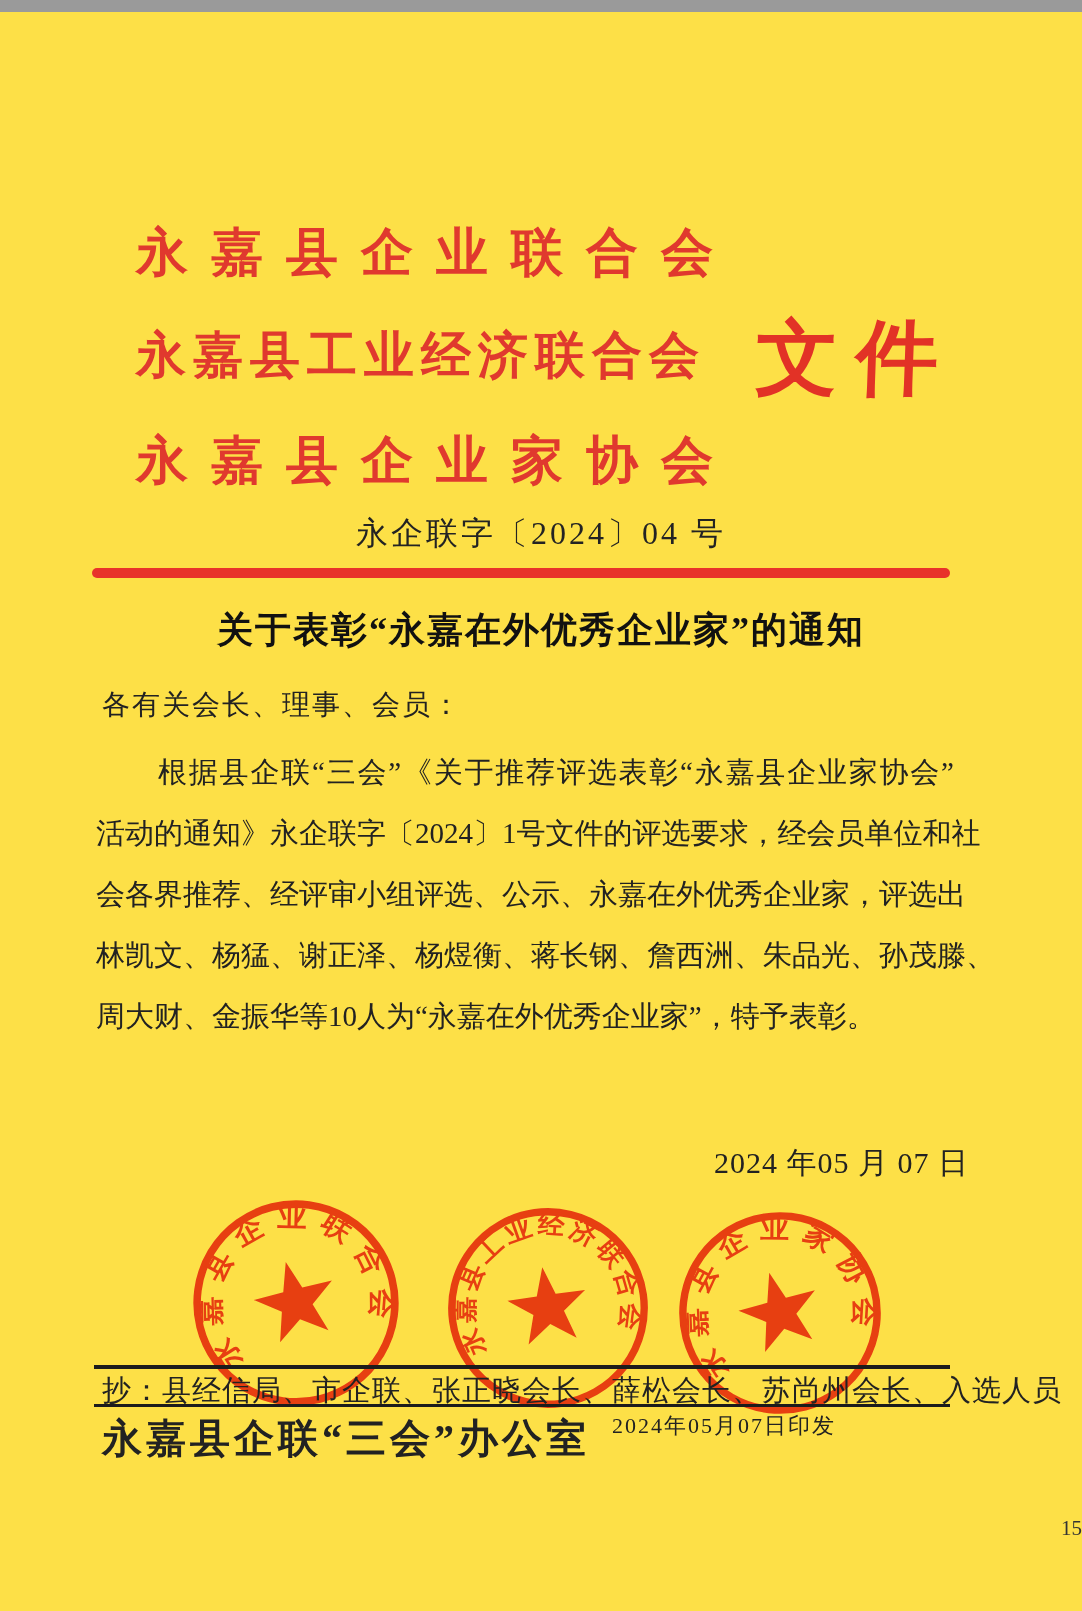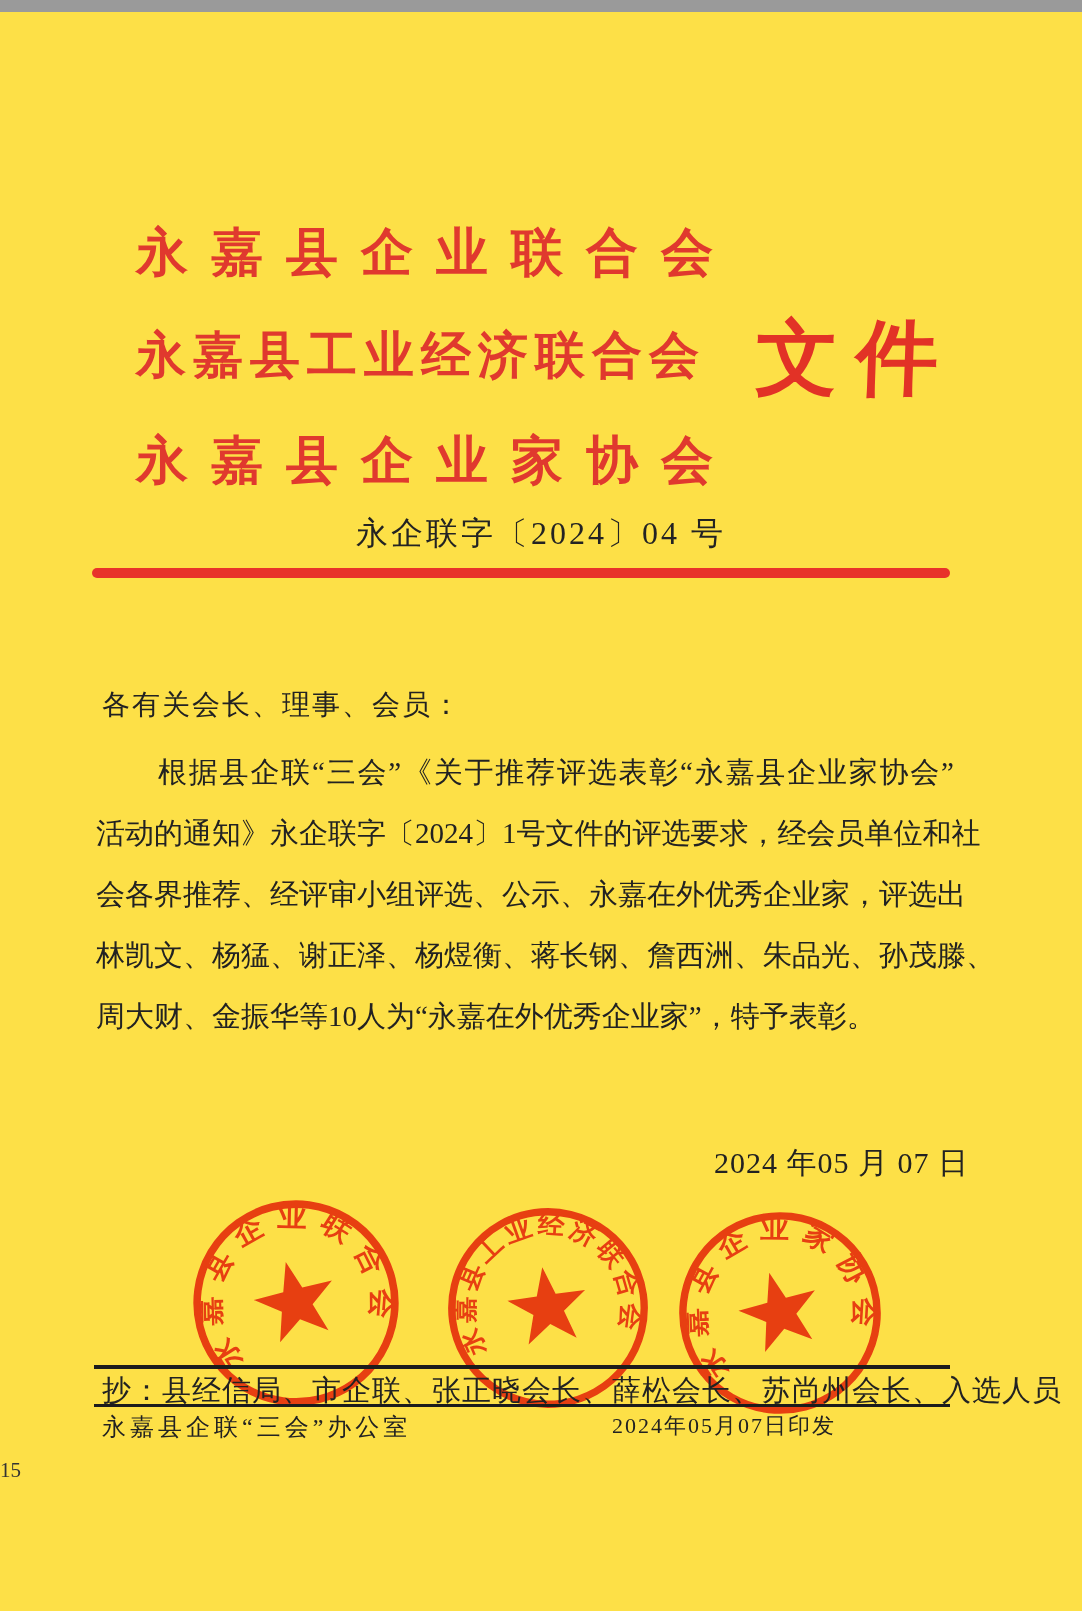--- a/index.html
+++ b/index.html
@@ -79,39 +79,40 @@
   .t8{font-size:29px;letter-spacing:12px;}
   .t10{font-size:27px;letter-spacing:4px;}
   
   .subject-row{position:absolute;left:102px;top:1320px;font-size:30px;white-space:pre-wrap;}
   .subject-row .lbl{font-family:"Liberation Sans","DejaVu Sans",sans-serif;font-weight:700;letter-spacing:2px;color:#111;}
   .subject-row .val{letter-spacing:4px;color:#222;}
   .hrule{position:absolute;left:94px;width:856px;background:#1c1c1c;}
   .hr1{top:1353px;height:4px;}
   .hr2{top:1392px;height:3px;}
   .cc-row{position:absolute;left:102px;top:1359px;font-size:29px;color:#222;letter-spacing:1px;white-space:nowrap;}
-  .office-row{position:absolute;left:102px;top:1399px;font-size:24px;color:#222;letter-spacing:4px;white-space:nowrap;}
+  .office-row{position:absolute;left:102px;top:1399px;font-size:40px;color:#222;letter-spacing:4px;white-space:nowrap;font-weight:bold;}
   .print-date{position:absolute;left:612px;top:1399px;font-size:22px;color:#222;letter-spacing:2px;white-space:nowrap;}
   .page-number{
-    position:absolute;left:0;top:1446px;width:100%;
-    text-align:left;font-size:21px;color:#333;
+    position:absolute;left:0;top:1504px;width:100%;
+    text-align:right;font-size:21px;color:#333;
   }
 </style>
 </head>
 <body>
 
 <div class="page">
 
   <div class="org-line org1">永嘉县企业联合会</div>
   <div class="org-line org2">永嘉县工业经济联合会</div>
   <div class="doc-type">文件</div>
   <div class="org-line org3">永嘉县企业家协会</div>
   <div class="doc-number">永企联字〔2024〕04 号</div>
   <div class="red-rule"></div>
 
+  <h1 class="doc-title">关于表彰“永嘉在外优秀企业家”的通知</h1>
   <div class="salutation">各有关会长、理事、会员：</div>
   <div class="body-line bl0">根据县企联“三会”《关于推荐评选表彰“永嘉县企业家协会”</div>
   <div class="body-line bl1">活动的通知》永企联字〔2024〕1号文件的评选要求，经会员单位和社</div>
   <div class="body-line bl2">会各界推荐、经评审小组评选、公示、永嘉在外优秀企业家，评选出</div>
   <div class="body-line bl3">林凯文、杨猛、谢正泽、杨煜衡、蒋长钢、詹西洲、朱品光、孙茂滕、</div>
   <div class="body-line bl4">周大财、金振华等10人为“永嘉在外优秀企业家”，特予表彰。</div>
   <div class="doc-date">2024 年05 月 07 日</div>
 
   <svg class="stamp s1" viewBox="-110 -110 220 220">
     <defs>

